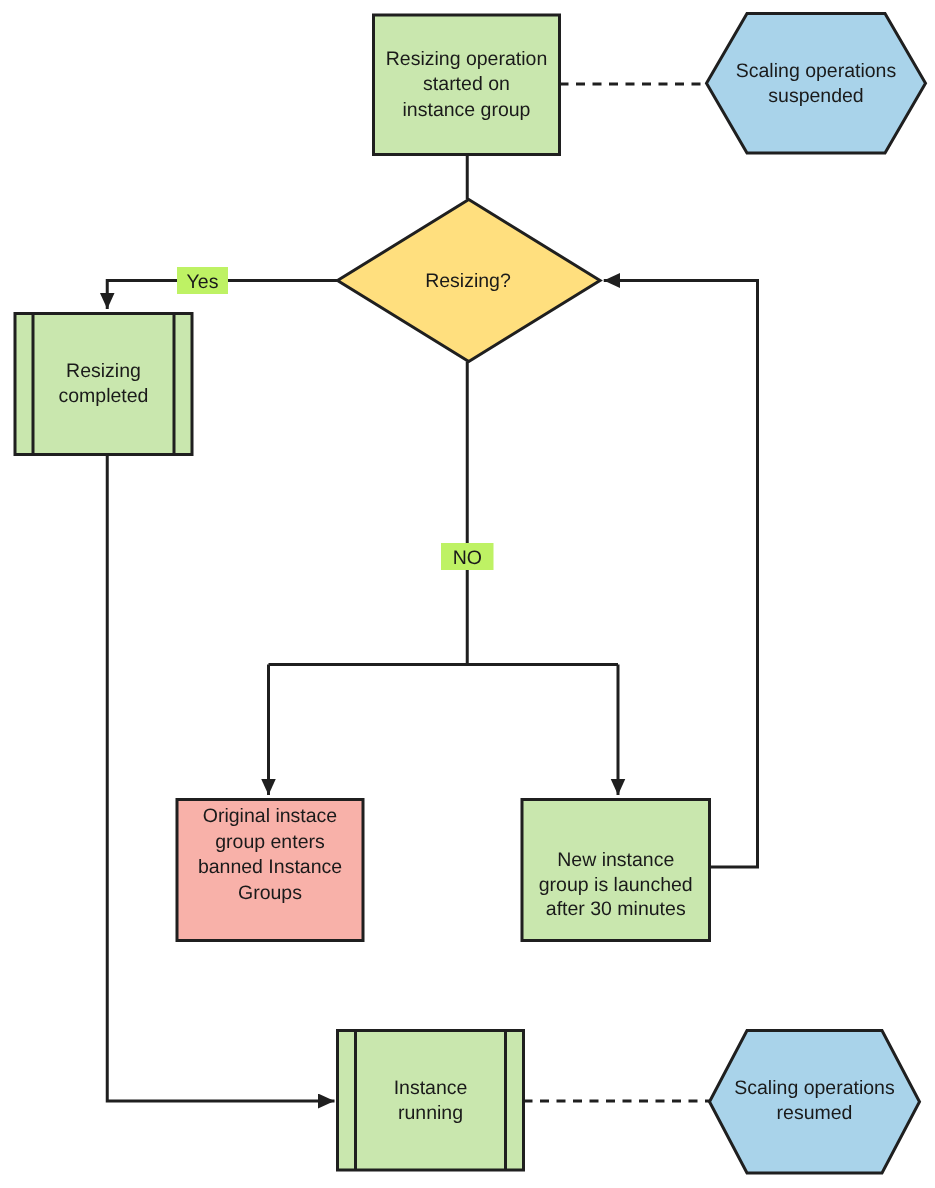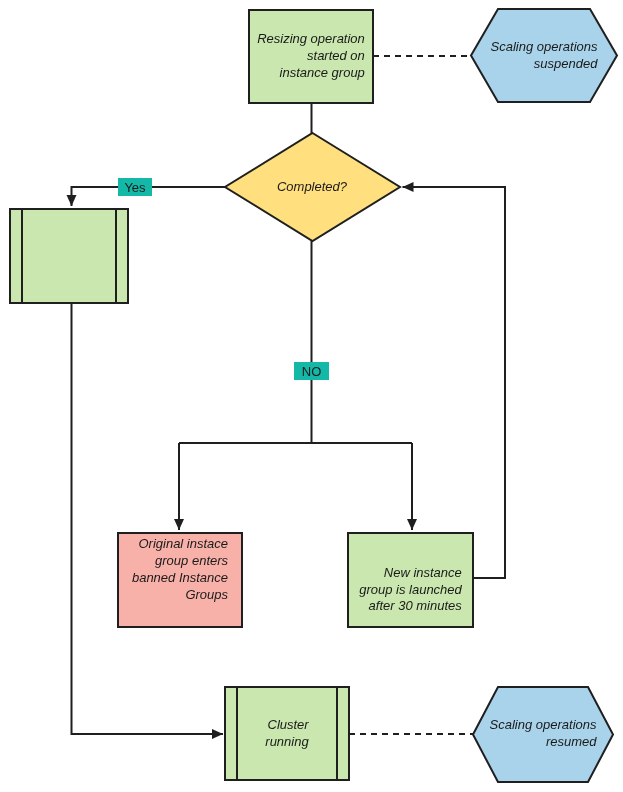--- a/index.html
+++ b/index.html
@@ -37,36 +37,35 @@
     stroke-dasharray: 6 5;
   }
   .arrow-head {
     fill: var(--stroke, #1f1f1f);
   }
   .lbl {
     position: absolute;
     display: flex;
     align-items: center;
     justify-content: center;
-    text-align: right;
+    text-align: center;
     font-size: 13px;
     line-height: 1.3;
     color: var(--text, #1a1a1a);
     white-space: pre-line;
     pointer-events: none;
-    font-style: italic;
   }
   .edge-lbl {
     position: absolute;
     display: flex;
     align-items: center;
     justify-content: center;
     font-size: 13px;
     color: var(--text, #1a1a1a);
-    background: #14b8a6;
+    background: #bef264;
     pointer-events: none;
   }
 </style>
 </head>
 <body>
 
 <div class="canvas">
 
   <svg width="623" height="792" viewBox="0 0 623 792">
     <defs>
@@ -111,33 +110,35 @@
     <polygon class="shape" points="473,734.5 498,687 588,687 613,734.5 588,782 498,782" fill="#a9d3ea"></polygon>
   </svg>
 
   <div class="lbl" style="left:251px; top:12px; width:120px; height:89px;">Resizing operation
 started on
 instance group</div>
 
   <div class="lbl" style="left:481px; top:11px; width:126px; height:89px;">Scaling operations
 suspended</div>
 
-  <div class="lbl" style="left:237px; top:171px; width:150px; height:32px;">Completed?</div>
+  <div class="lbl" style="left:237px; top:171px; width:150px; height:32px;">Resizing?</div>
 
+  <div class="lbl" style="left:24px; top:211px; width:90px; height:90px;">Resizing
+completed</div>
 
   <div class="lbl" style="left:120px; top:535px; width:120px; height:70px;">Original instace
 group enters
 banned Instance
 Groups</div>
 
   <div class="lbl" style="left:350px; top:535px; width:121px; height:110px;">New instance
 group is launched
 after 30 minutes</div>
 
-  <div class="lbl" style="left:239px; top:689px; width:96px; height:89px;">Cluster
+  <div class="lbl" style="left:239px; top:689px; width:96px; height:89px;">Instance
 running</div>
 
   <div class="lbl" style="left:483px; top:689px; width:120px; height:89px;">Scaling operations
 resumed</div>
 
   <div class="edge-lbl" style="left:118px; top:178px; width:34px; height:18px;">Yes</div>
 
   <div class="edge-lbl" style="left:294px; top:362px; width:35px; height:18px;">NO</div>
 
 </div>

